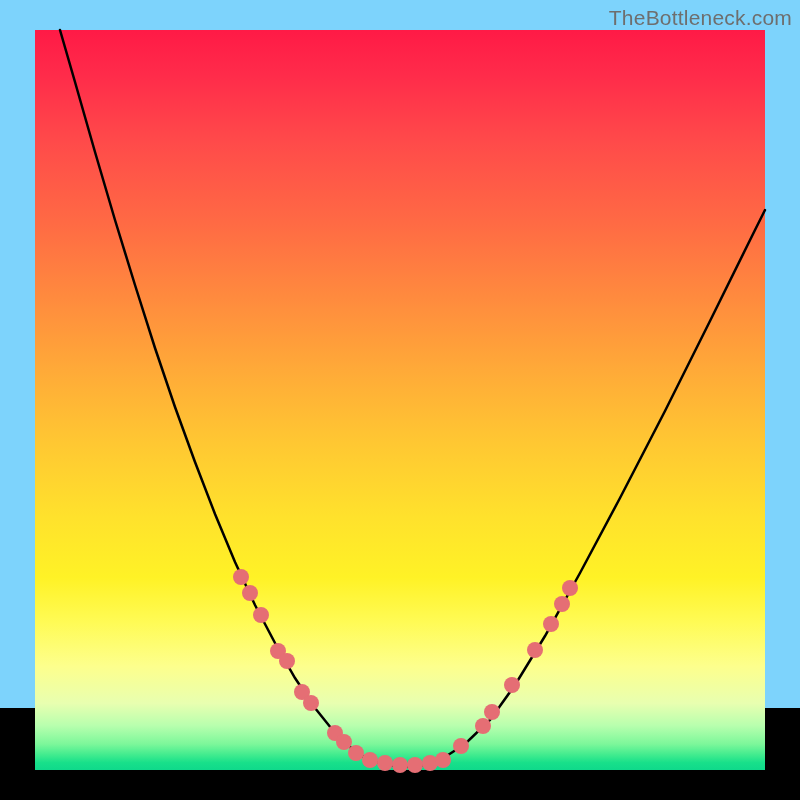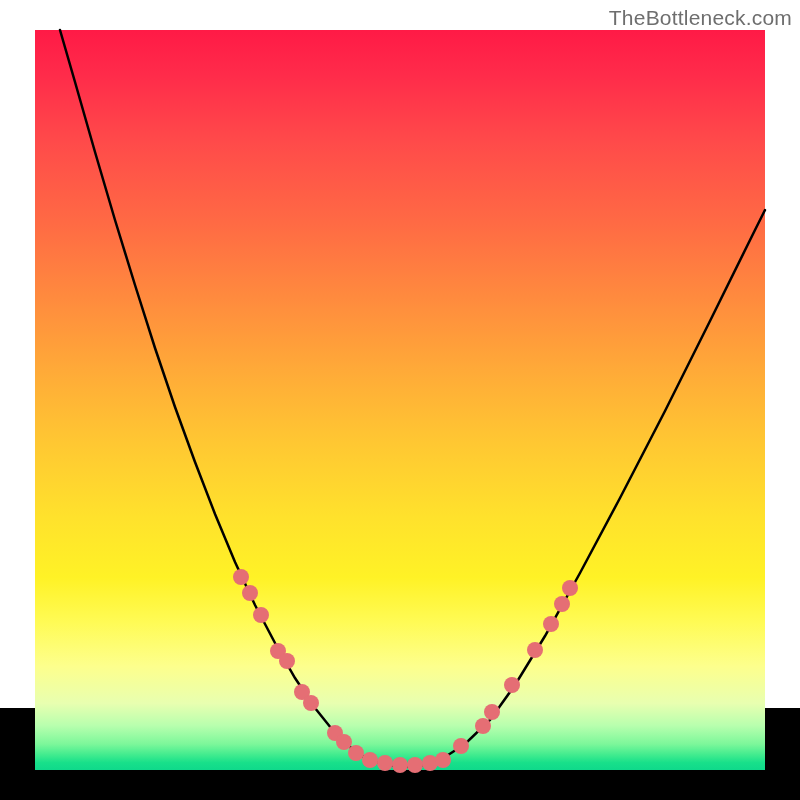--- a/index.html
+++ b/index.html
@@ -10,21 +10,21 @@
     background: #000;
     overflow: hidden;
     font-family: Arial, Helvetica, sans-serif;
   }
   .frame {
     position: absolute;
     left: 0;
     top: 0;
     width: 800px;
     height: 708px;
-    background: #ffffff;
+    background: #7dd3fc;
   }
   .plot {
     position: absolute;
     left: 35px;
     top: 30px;
     width: 730px;
     height: 740px;
     
     background: linear-gradient(to bottom,
       #ff1a46 0%,

